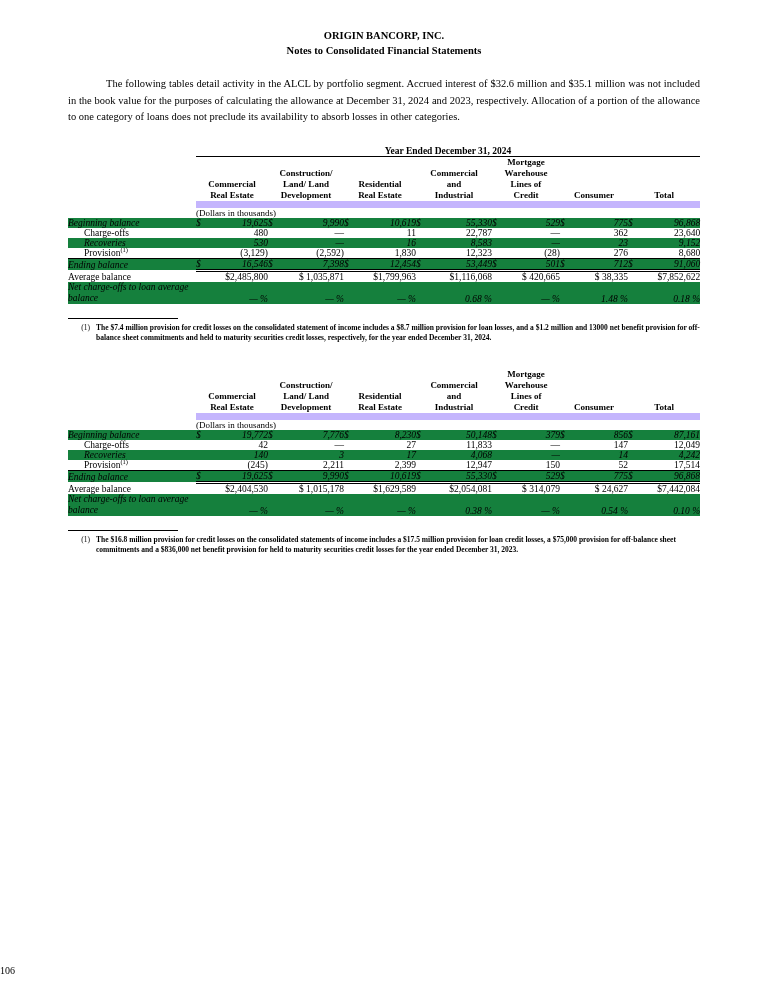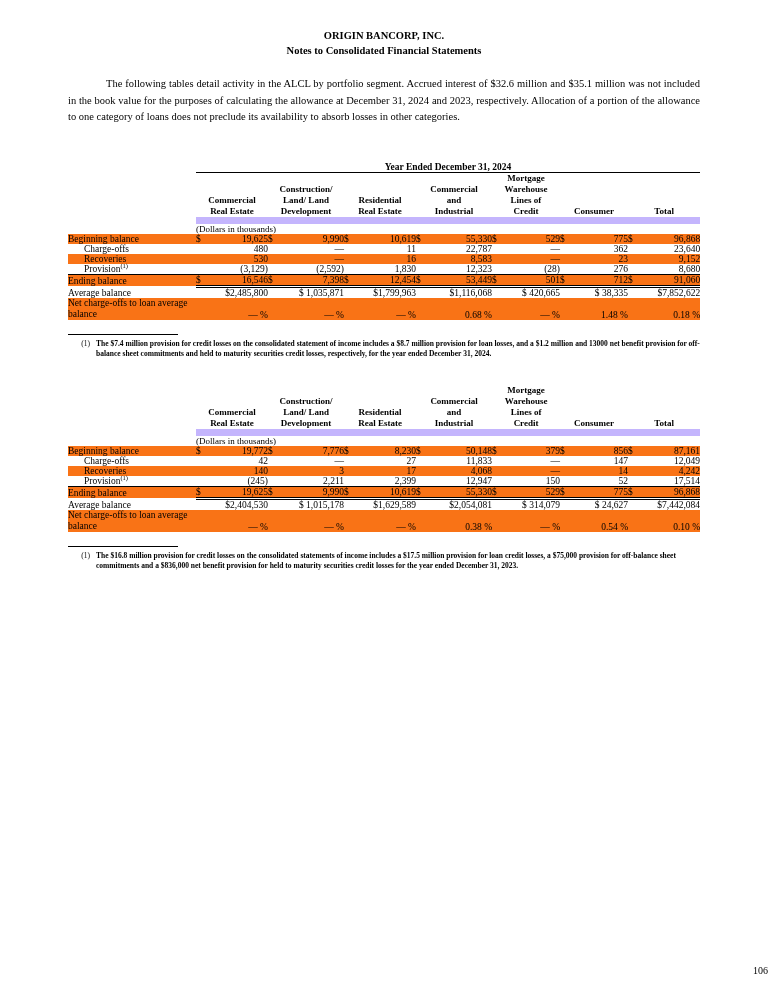--- a/index.html
+++ b/index.html
@@ -39,21 +39,21 @@
     display: inline-block;
     width: 38px;
   }
   table.fin {
     border-collapse: collapse;
     margin: 0 68px;
     width: 632px;
     font-size: 9px;
     table-layout: fixed;
   }
-  .tbl-wrap1 { margin-top: 36px; }
+  .tbl-wrap1 { margin-top: 20px; }
   .tbl-wrap2 { margin-top: 26px; }
 
   table.fin td, table.fin th {
     padding: 0;
     vertical-align: bottom;
   }
   .yearhdr {
     text-align: center;
     font-weight: bold;
     font-size: 9.5px;
@@ -92,21 +92,22 @@
     padding: 2px 0 2px 3px;
     width: 12px;
   }
   .num {
     text-align: right;
     font-size: 9.5px;
     padding: 2px 3px 2px 0;
     white-space: nowrap;
   }
   .shaded {
-    background: #f97316;
+    background: #15803d;
+    font-style: italic;
   }
   .botline td { border-bottom: 1px solid #000; }
   .dbl-under {
     border-bottom: 3px double #000;
   }
   .fn {
     margin: 14px 68px 0 68px;
     font-size: 7.5px;
     line-height: 10px;
   }
@@ -134,21 +135,21 @@
   sup {
     font-size: 6.5px;
     vertical-align: super;
     line-height: 0;
   }
   .pagenum {
     position: absolute;
     bottom: 45px;
     left: 0;
     width: 768px;
-    text-align: right;
+    text-align: left;
     font-size: 10px;
     margin-top: 18px;
   }
 </style>
 </head>
 <body>
 
 <div class="page">
 
   <div class="header">

